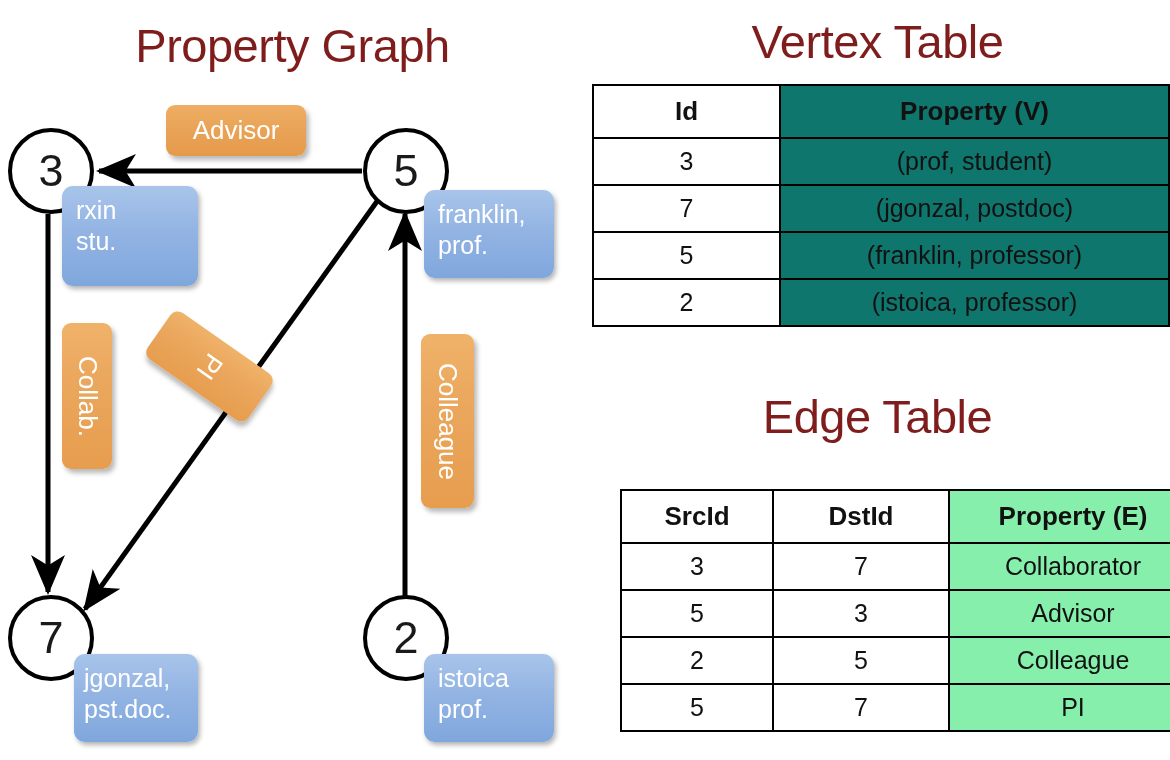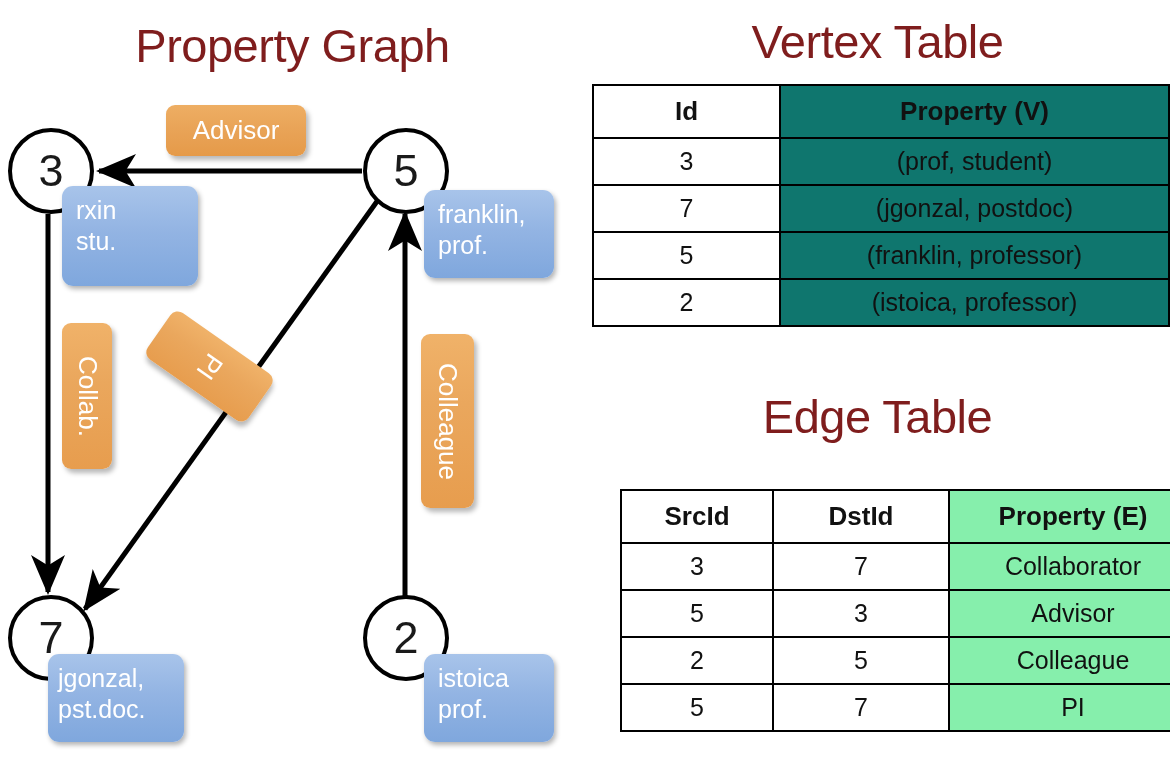--- a/index.html
+++ b/index.html
@@ -75,21 +75,21 @@
     font-size: 25px;
     font-weight: 300;
     font-family: "Liberation Sans", sans-serif;
     line-height: 1.22;
     padding: 9px 0 9px 14px;
     box-sizing: border-box;
     z-index: 4;
   }
   #prop-box-3 { left: 62px;  top: 186px; width: 136px; height: 100px; }
   #prop-box-5 { left: 424px; top: 190px; width: 130px; height: 88px; }
-  #prop-box-7 { left: 48px;  top: 654px; width: 136px; height: 88px; padding-left: 10px; }
+  #prop-box-7 { left: 74px;  top: 654px; width: 124px; height: 88px; padding-left: 10px; }
   #prop-box-2 { left: 424px; top: 654px; width: 130px; height: 88px; }
   .prop-line { display: block; }
 
   
   .edge-label {
     position: absolute;
     border-radius: 9px;
     background: linear-gradient(to bottom, #f0b269 0%, #eaa75d 40%, #e79d4e 100%);
     box-shadow: 3px 4px 5px rgba(0,0,0,0.28);
     color: #ffffff;

